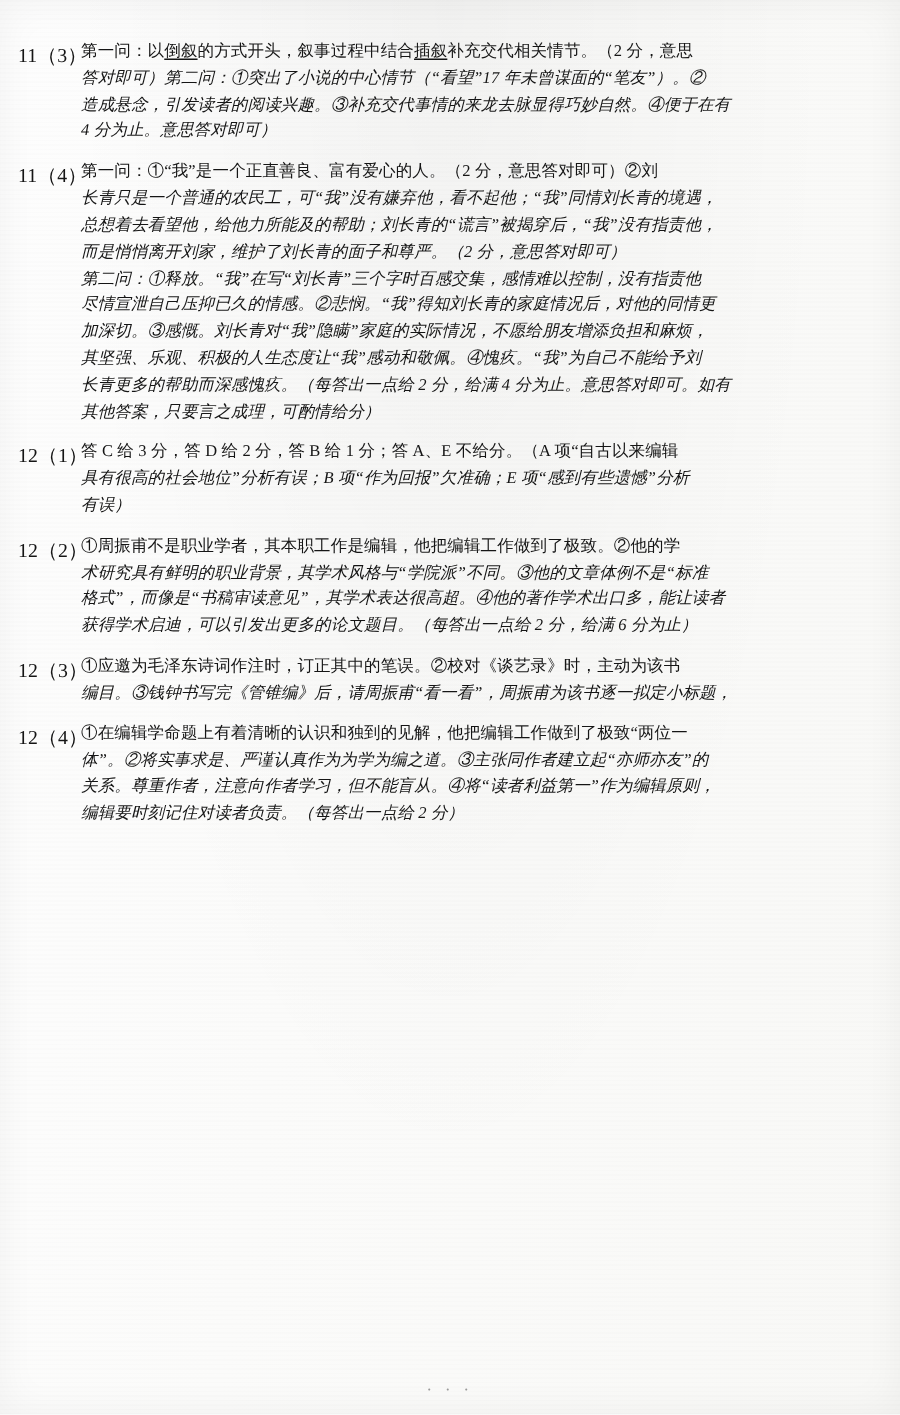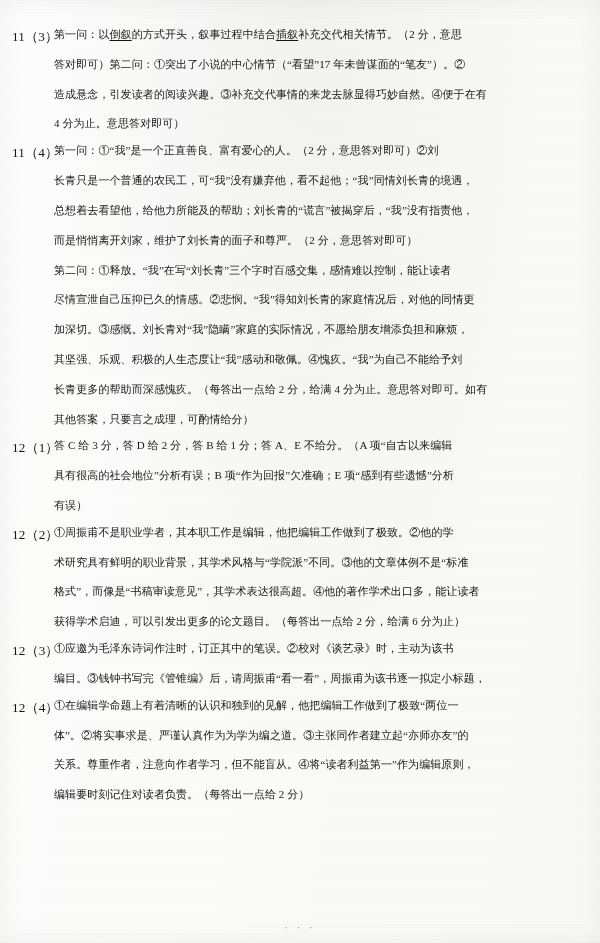--- a/index.html
+++ b/index.html
@@ -49,21 +49,22 @@
     text-align: justify;
     text-justify: inter-ideograph;
     font-size: 11px;
     line-height: 1.62;
     color: #151515;
   }
   .qbody p {
     margin: 0;
   }
   .qbody p + p {
-    margin-top: 12px;
+    margin-top: 0px;
+    font-style: italic;
   }
   .u {
     text-decoration: underline;
     text-underline-offset: 2px;
   }
   .footer-mark {
     position: absolute;
     left: 0;
     right: 0;
     bottom: 10px;
@@ -105,21 +106,21 @@
       </div>
     </div>
 
     <div class="qblock">
       <div class="qnum">11（4）</div>
       <div class="qbody">
         <p>第一问：①“我”是一个正直善良、富有爱心的人。（2 分，意思答对即可）②刘</p>
         <p>长青只是一个普通的农民工，可“我”没有嫌弃他，看不起他；“我”同情刘长青的境遇，</p>
         <p>总想着去看望他，给他力所能及的帮助；刘长青的“谎言”被揭穿后，“我”没有指责他，</p>
         <p>而是悄悄离开刘家，维护了刘长青的面子和尊严。（2 分，意思答对即可）</p>
-        <p>第二问：①释放。“我”在写“刘长青”三个字时百感交集，感情难以控制，能让读者</p>
+        <p>第二问：①释放。“我”在写“刘长青”三个字时百感交集，感情难以控制，没有指责他</p>
         <p>尽情宣泄自己压抑已久的情感。②悲悯。“我”得知刘长青的家庭情况后，对他的同情更</p>
         <p>加深切。③感慨。刘长青对“我”隐瞒”家庭的实际情况，不愿给朋友增添负担和麻烦，</p>
         <p>其坚强、乐观、积极的人生态度让“我”感动和敬佩。④愧疚。“我”为自己不能给予刘</p>
         <p>长青更多的帮助而深感愧疚。（每答出一点给 2 分，给满 4 分为止。意思答对即可。如有</p>
         <p>其他答案，只要言之成理，可酌情给分）</p>
       </div>
     </div>
 
     <div class="qblock">
       <div class="qnum">12（1）</div>

